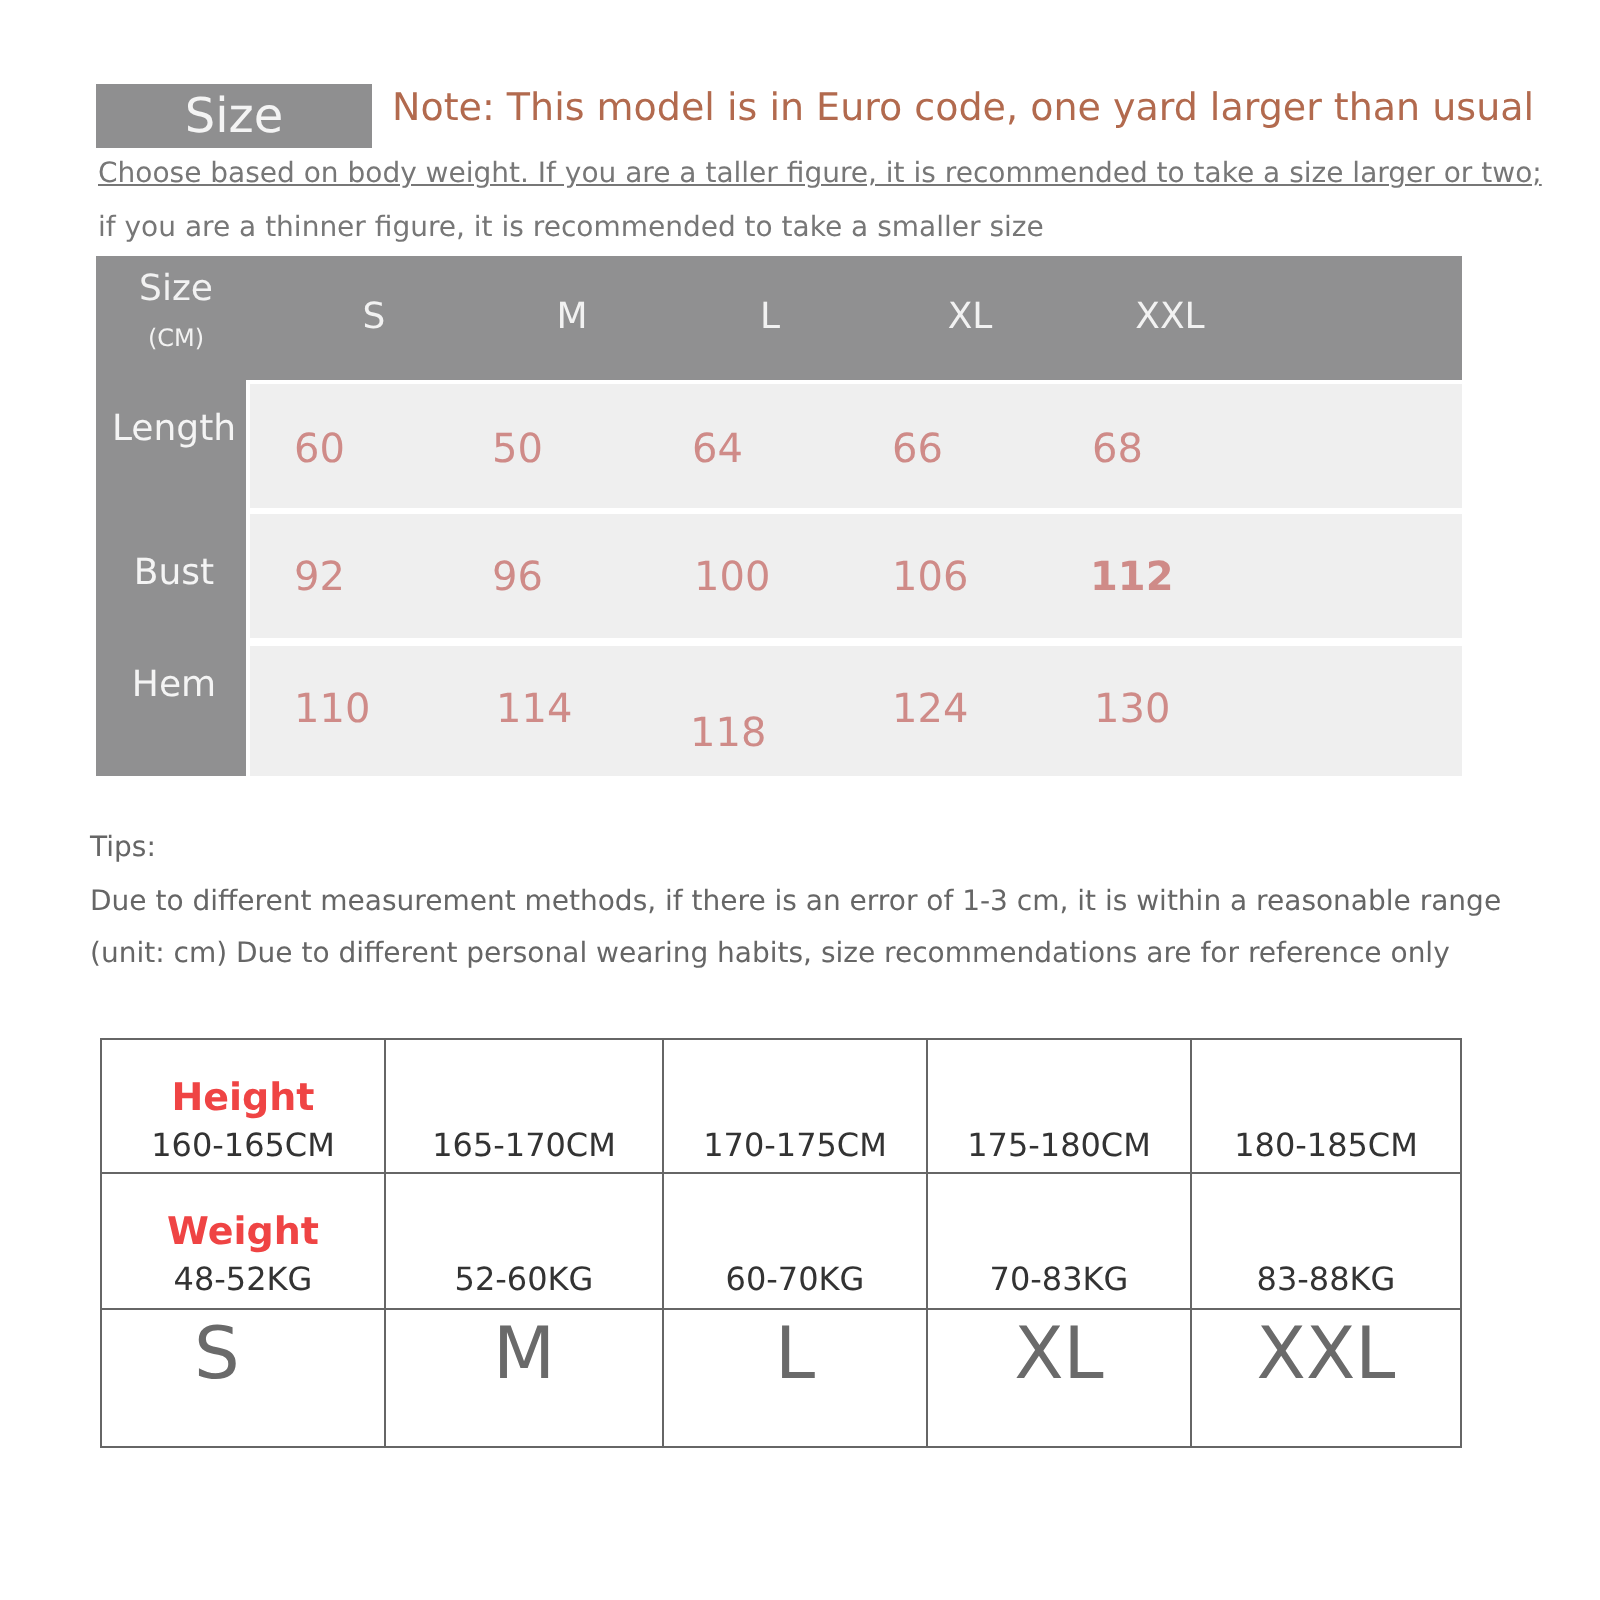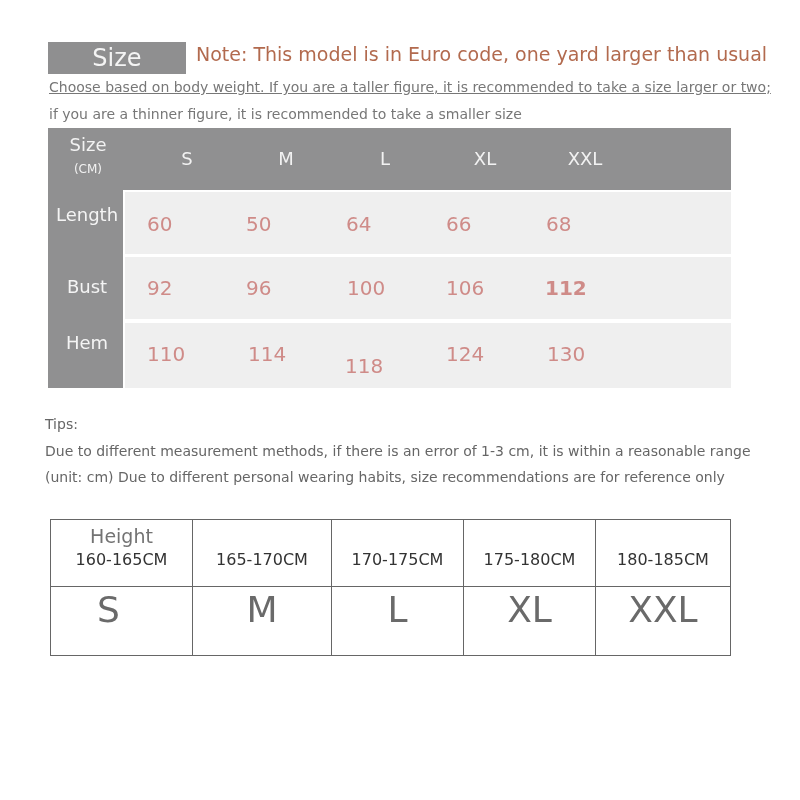--- a/index.html
+++ b/index.html
@@ -11,21 +11,21 @@
   .chart { left:48px; top:128px; width:683px; height:260px; }
   .chart .hdr { position:absolute; left:0; top:0; width:683px; height:62px; background:#909091; }
   .chart .side { position:absolute; left:0; top:62px; width:75px; height:198px; background:#909091; }
   .chart .row { position:absolute; left:77px; width:606px; height:62px; background:#efefef; }
   .chart .hcell { position:absolute; color:#f2f2f2; font-size:18px; text-align:center; width:80px; }
   .chart .rlabel { position:absolute; left:0; width:78px; color:#f4f4f4; font-size:18px; text-align:center; }
   .chart .val { position:absolute; width:80px; text-align:left; color:#cf8b88; font-size:20px; }
   .tips { left:45px; color:#666; font-size:14px; white-space:nowrap; }
   table.grid { position:absolute; left:50px; top:519px; border-collapse:collapse; }
   table.grid td { border:1.5px solid #666; text-align:center; color:#333; font-size:16px; padding:0; vertical-align:top; }
-  .sub { color:#737373; font-size:19px; display:block; height:28px; line-height:28px; margin-top:2px; }
+  .sub { color:#ef4444; font-size:19px; display:block; height:28px; line-height:28px; margin-top:15px;font-weight:bold; }
   .big { color:#6a6a6a; font-size:36px; display:block; margin-top:2px; }
 </style>
 </head>
 <body>
 
 <div class="abs size-badge">Size</div>
 <div class="abs note">Note: This model is in Euro code, one yard larger than usual</div>
 <div class="abs intro" style="top:79px;text-decoration:underline;">Choose based on body weight. If you are a taller figure, it is recommended to take a size larger or two;</div>
 <div class="abs intro" style="top:106px;">if you are a thinner figure, it is recommended to take a smaller size</div>
 
@@ -84,20 +84,38 @@
     <td style="width:131px;">
       <span class="sub"></span><span>170-175CM</span>
     </td>
     <td style="width:131px;">
       <span class="sub"></span><span>175-180CM</span>
     </td>
     <td style="width:134px;">
       <span class="sub"></span><span>180-185CM</span>
     </td>
   </tr>
+  <tr style="height:68px;">
+    <td>
+      <span class="sub">Weight</span>
+      <span>48-52KG</span>
+    </td>
+    <td>
+      <span class="sub"></span><span>52-60KG</span>
+    </td>
+    <td>
+      <span class="sub"></span><span>60-70KG</span>
+    </td>
+    <td>
+      <span class="sub"></span><span>70-83KG</span>
+    </td>
+    <td>
+      <span class="sub"></span><span>83-88KG</span>
+    </td>
+  </tr>
   <tr style="height:69px;">
     <td>
           <span class="big" style="text-align:left;padding-left:46px;">S</span>
         </td>
     <td>
           <span class="big">M</span>
         </td>
     <td>
           <span class="big">L</span>
         </td>

